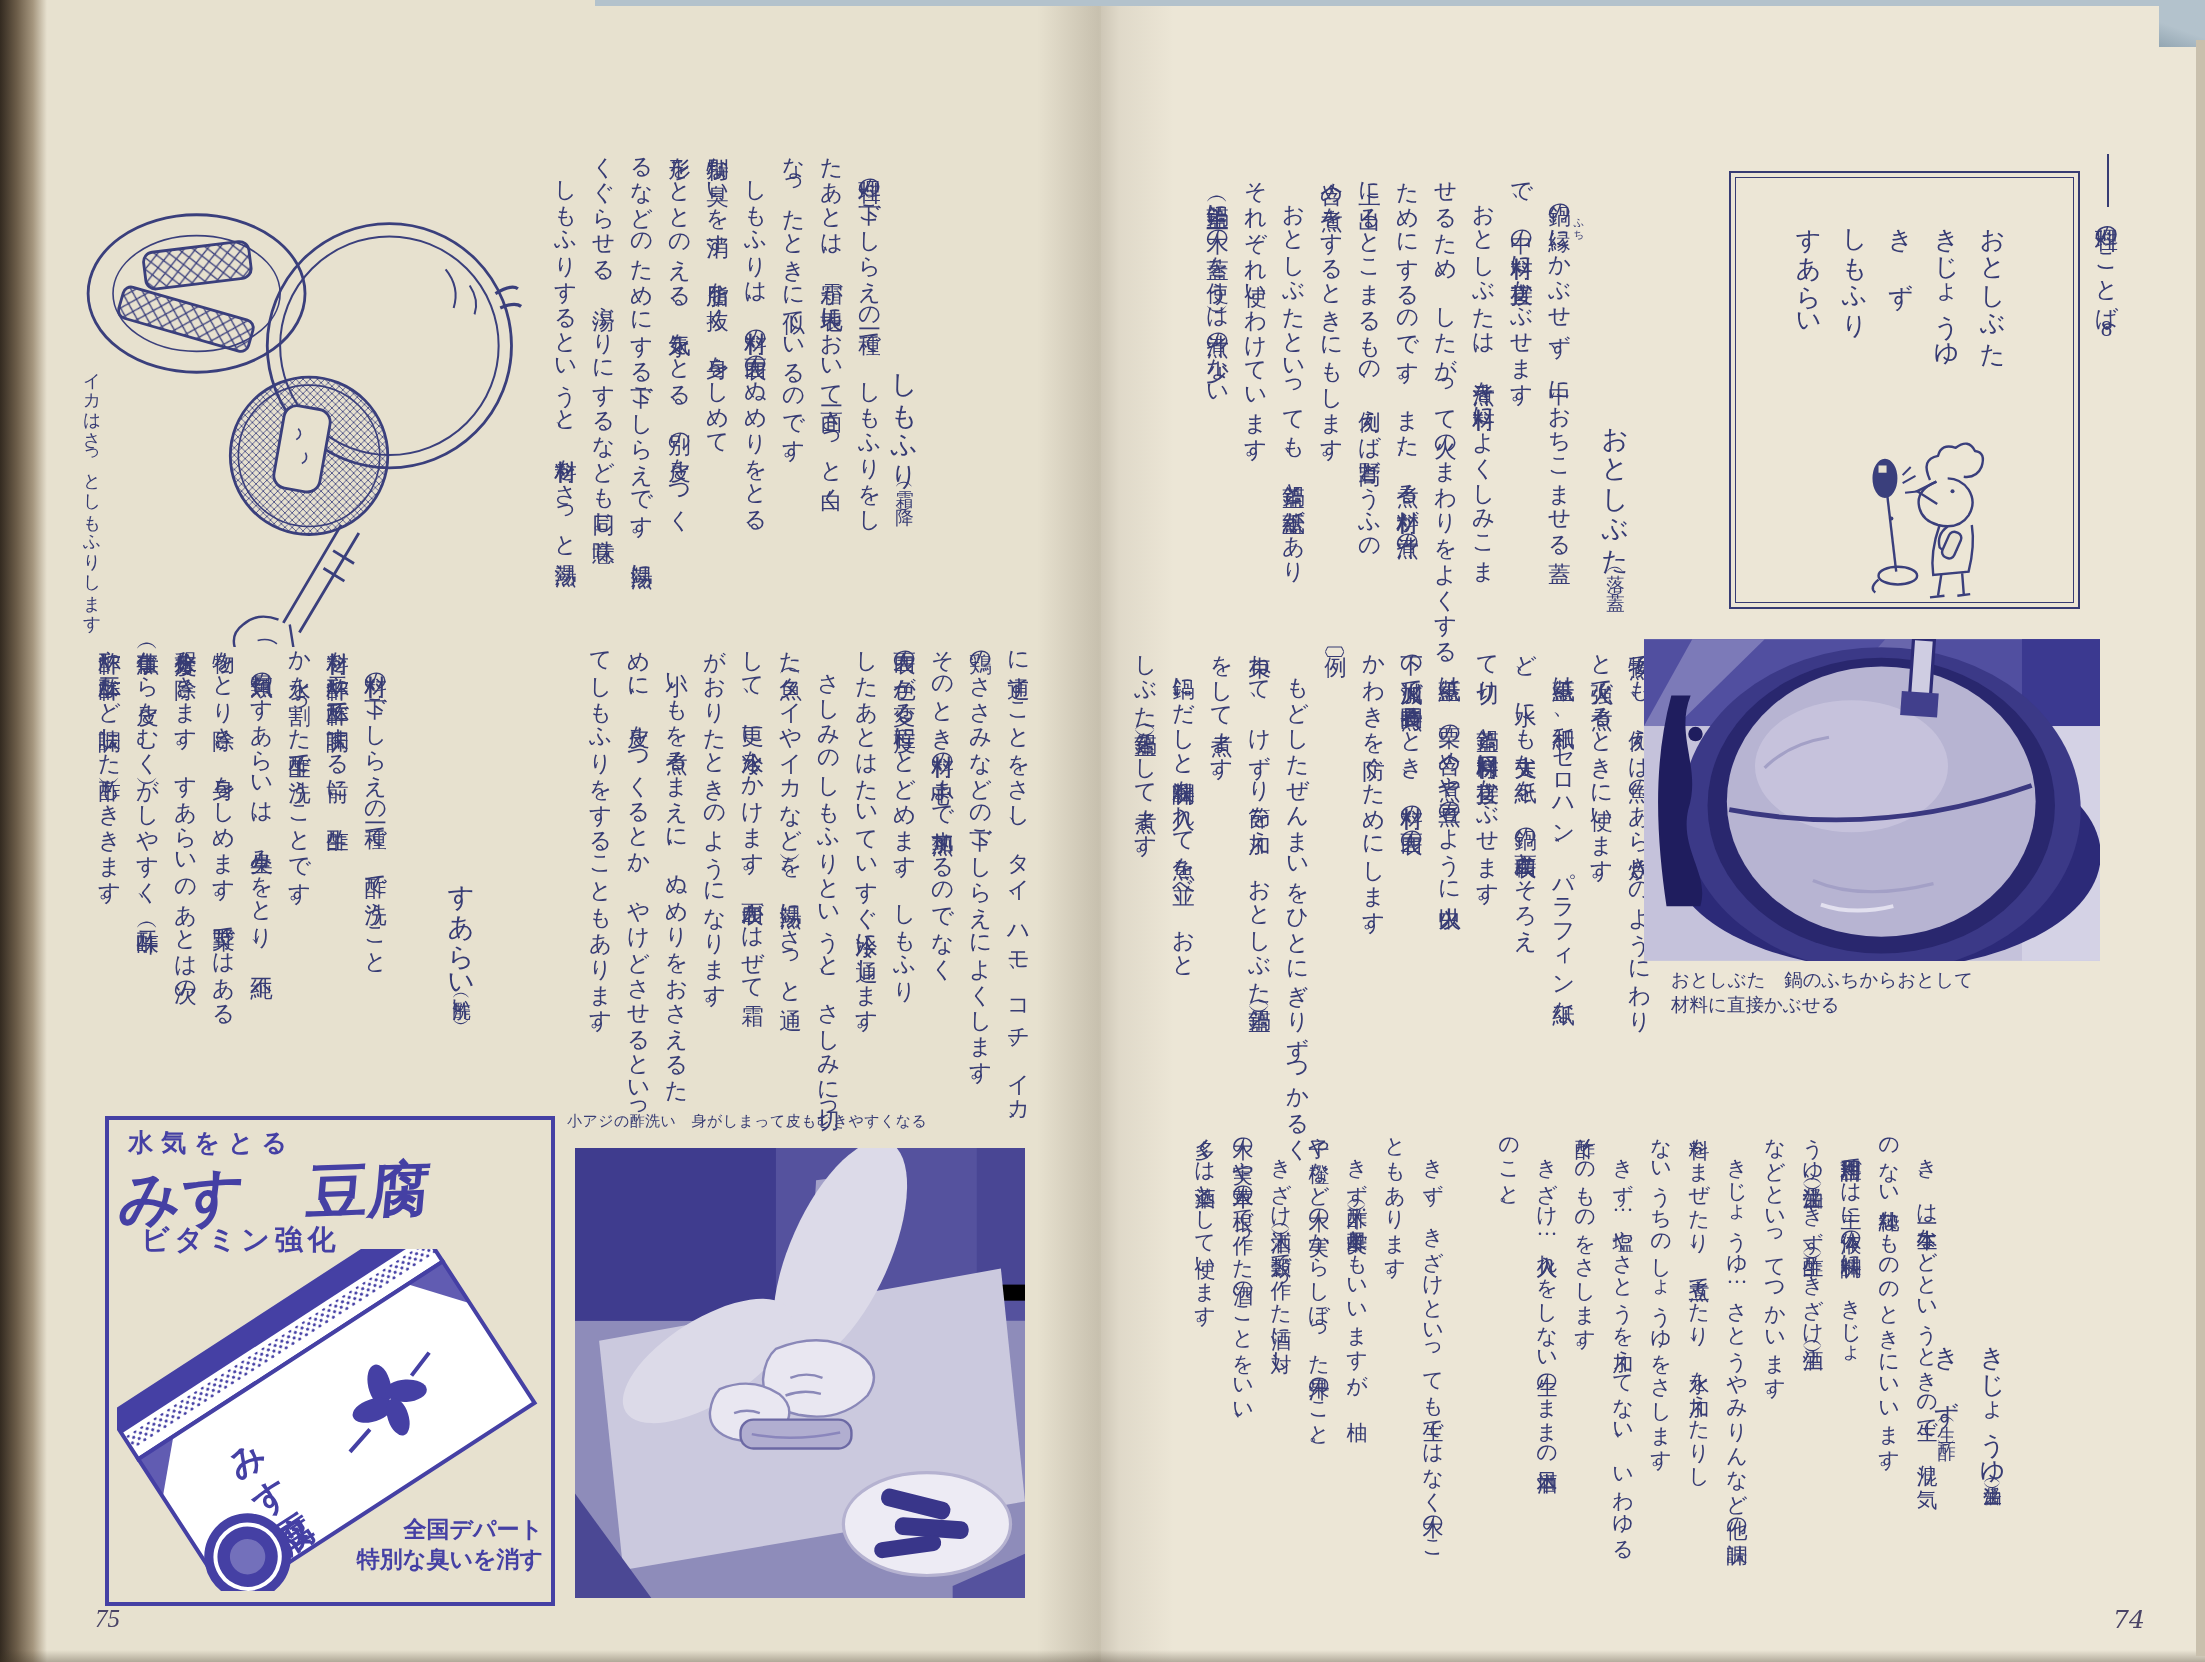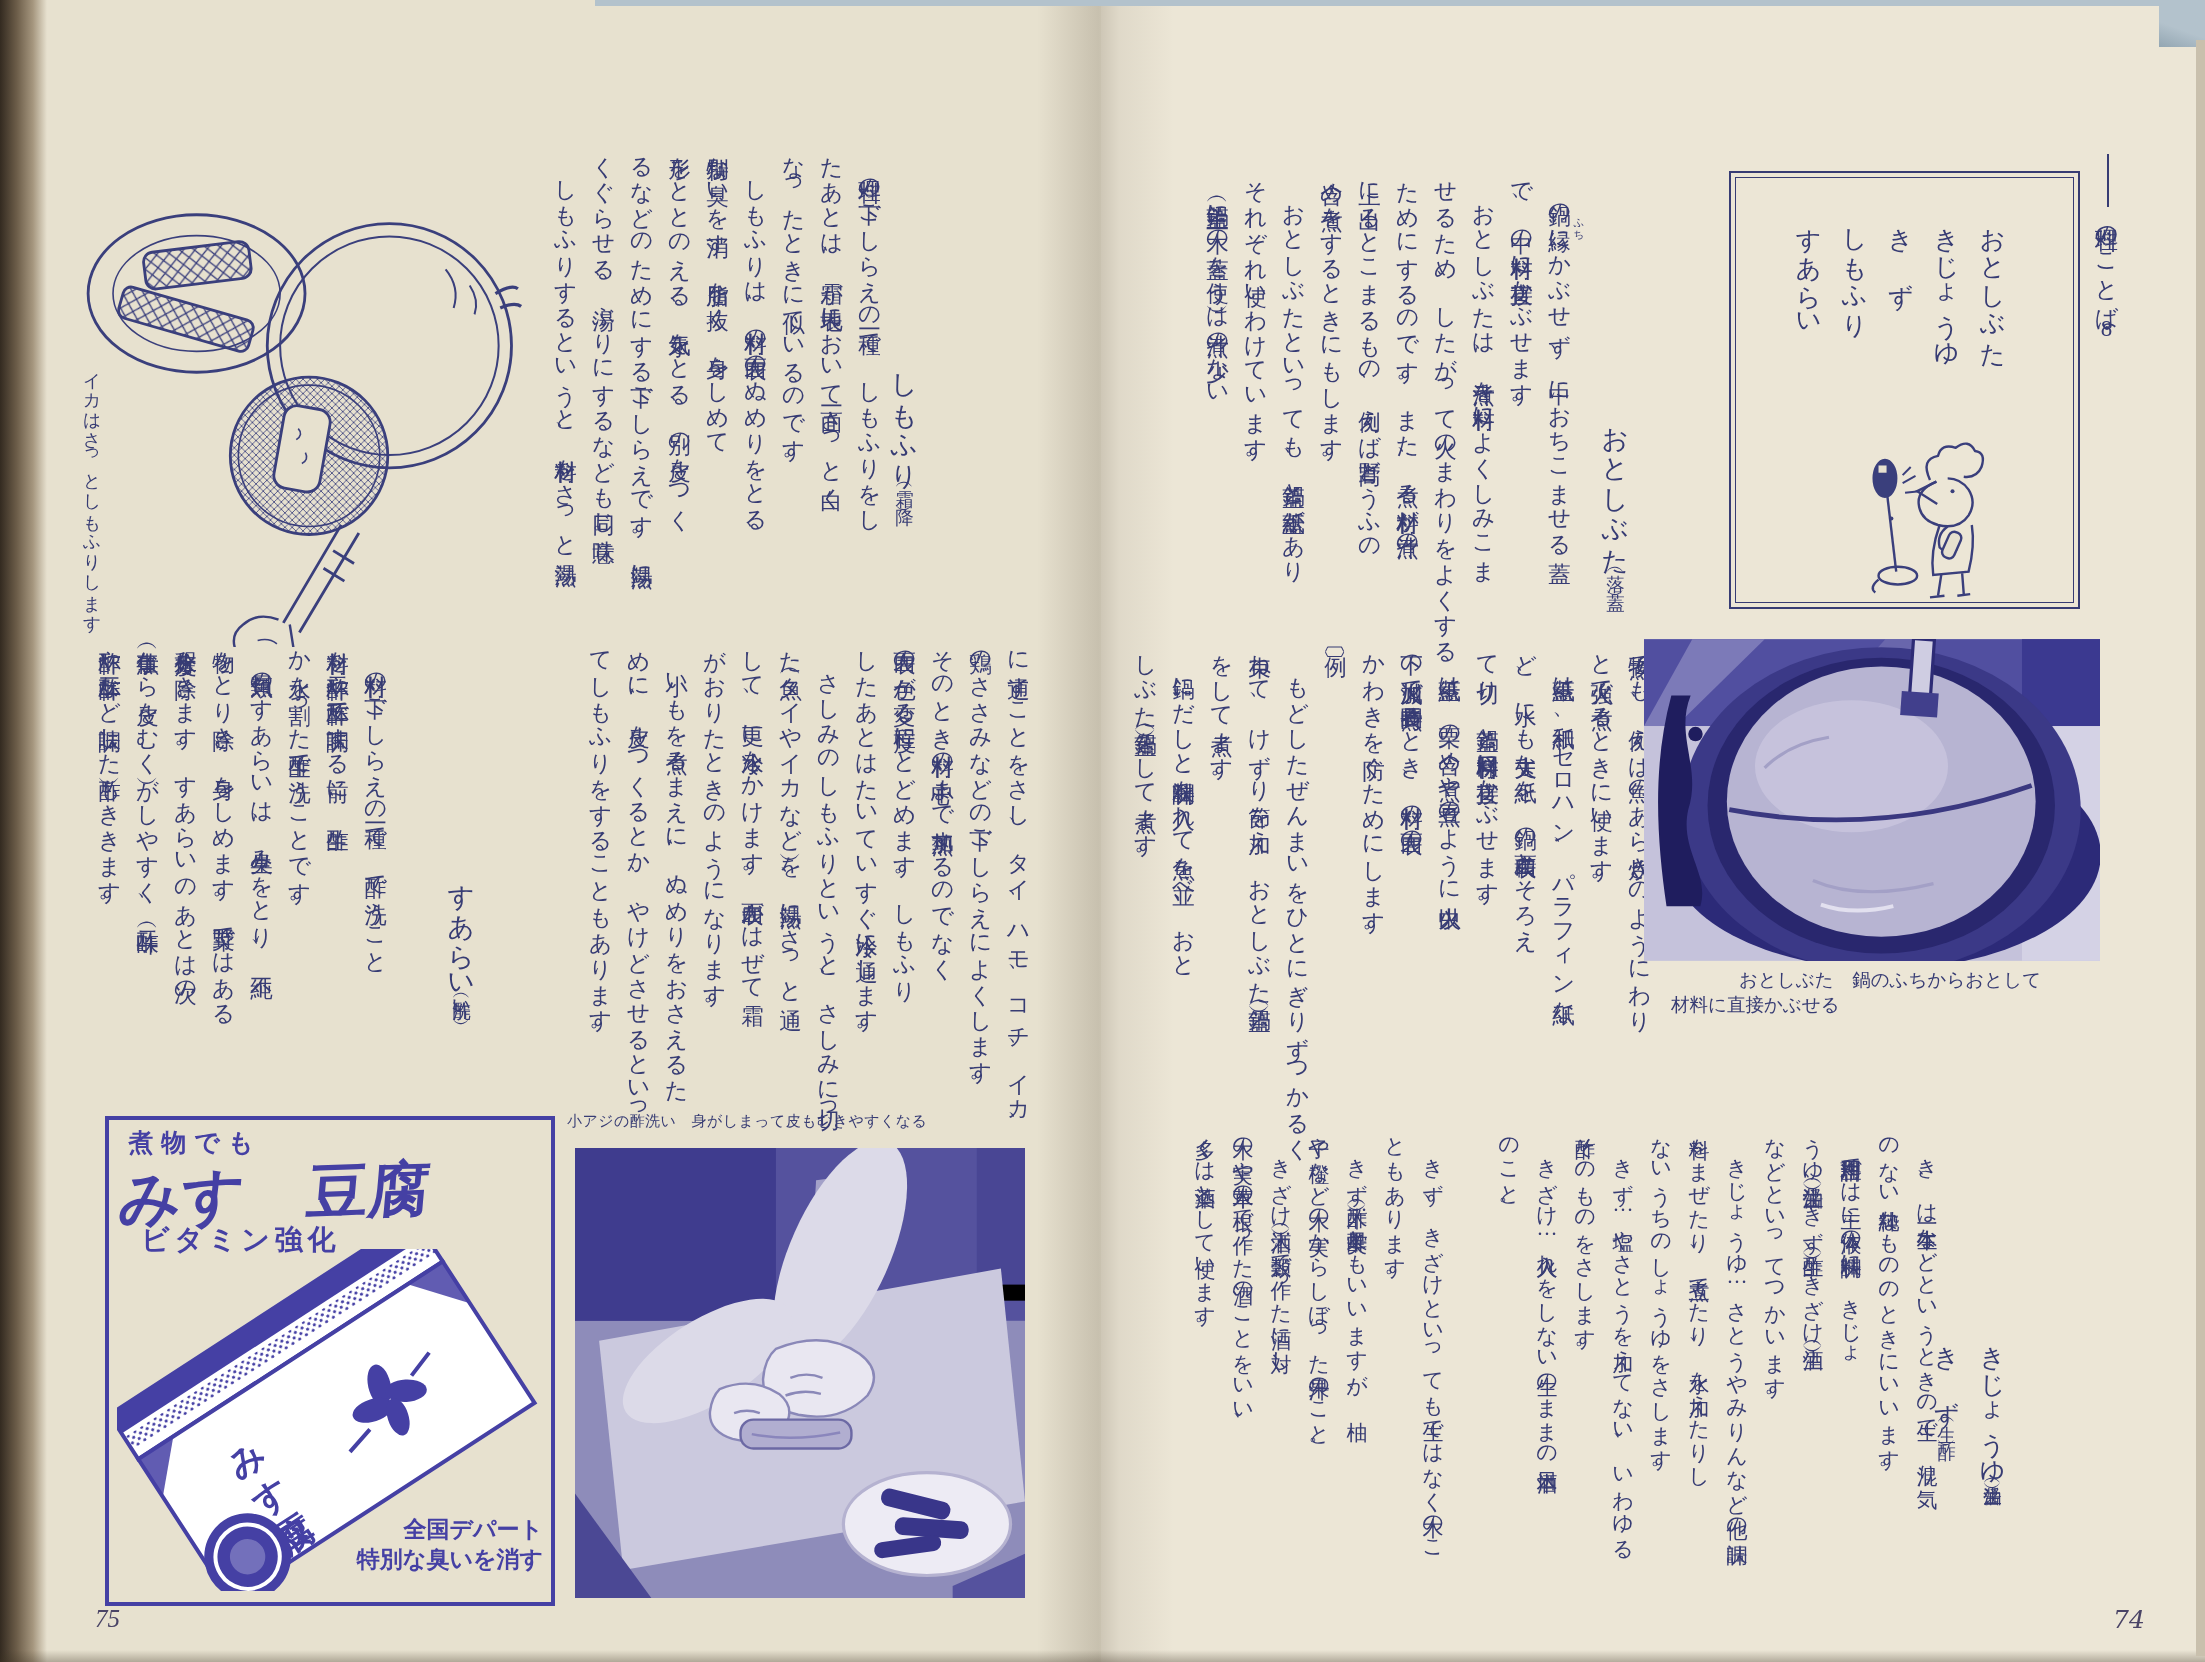--- a/index.html
+++ b/index.html
@@ -183,21 +183,21 @@
       <g fill="#39368a">
         <rect x="380" y="432" width="88" height="22" rx="10" transform="rotate(14 424 443)"></rect>
         <rect x="398" y="462" width="92" height="22" rx="10" transform="rotate(4 444 473)"></rect>
         <rect x="372" y="486" width="84" height="20" rx="10" transform="rotate(-8 414 496)"></rect>
       </g>
       <polygon points="0,430 95,560 0,560" fill="#4b4894"></polygon>
       <polygon points="470,545 560,505 560,560 470,560" fill="#55529e"></polygon>
     </svg>
 
     <div id="ad-box">
-      <div id="ad-tagline">煮物でも</div>
+      <div id="ad-tagline">水気をとる</div>
       <div id="ad-brand">みすゞ豆腐</div>
       <div id="ad-vitamin">ビタミン強化</div>
 
       <svg style="position:absolute;left:8px;top:129px" width="424" height="342" viewBox="0 0 528 425">
         <defs>
           <pattern id="dotband" width="10" height="10" patternUnits="userSpaceOnUse">
             <circle cx="3" cy="3" r="2" fill="#4540a4"></circle>
               <circle cx="8" cy="8" r="2" fill="#4540a4"></circle>
           </pattern>
         </defs>
@@ -325,21 +325,21 @@
 
       <g transform="rotate(4 345 45)">
         <rect x="332" y="0" width="26" height="92" fill="#cfcde2" stroke="#2d2b75" stroke-width="4"></rect>
         <rect x="322" y="66" width="46" height="30" fill="#413f8c"></rect>
       </g>
 
       <path d="M58,70 C38,120 72,160 55,212 C44,262 82,292 70,332 L28,332 C16,250 10,158 34,70 Z" fill="#1f1d5e"></path>
       <circle cx="64" cy="118" r="9" fill="#1f1d5e"></circle>
     </svg>
 
-    <div class="hcap" style="left:1739px;top:967px;text-align:right;">おとしぶた　鍋のふちからおとして</div>
+    <div class="hcap" style="left:1671px;top:967px;text-align:right;">おとしぶた　鍋のふちからおとして</div>
     <div class="hcap" style="left:1671px;top:992px;">材料に直接かぶせる</div>
 
     <div class="vt vhead" style="left:2010px;top:1167px;width:36px;height:338px;font-size:25px;">
       <span>きじょうゆ</span><span class="sub">（生醤油）</span>
     </div>
     <div class="vt vhead" style="left:1964px;top:1167px;width:36px;height:338px;font-size:25px;">
       <span>き　ず</span><span class="sub">（生　酢）</span>
     </div>
 
     <div class="vt body26" style="left:1190px;top:1123px;width:756px;height:476px;">　き、は生一本などというときの生で、混り気

